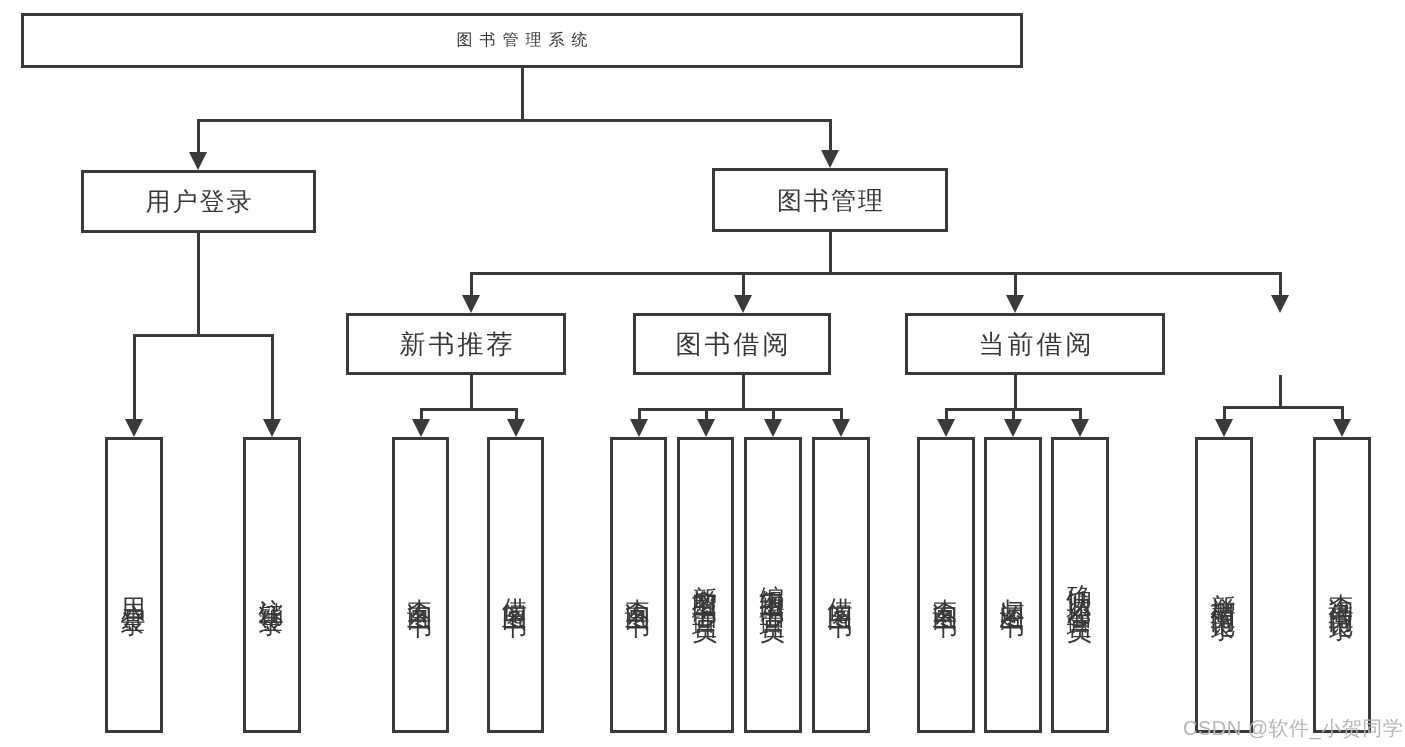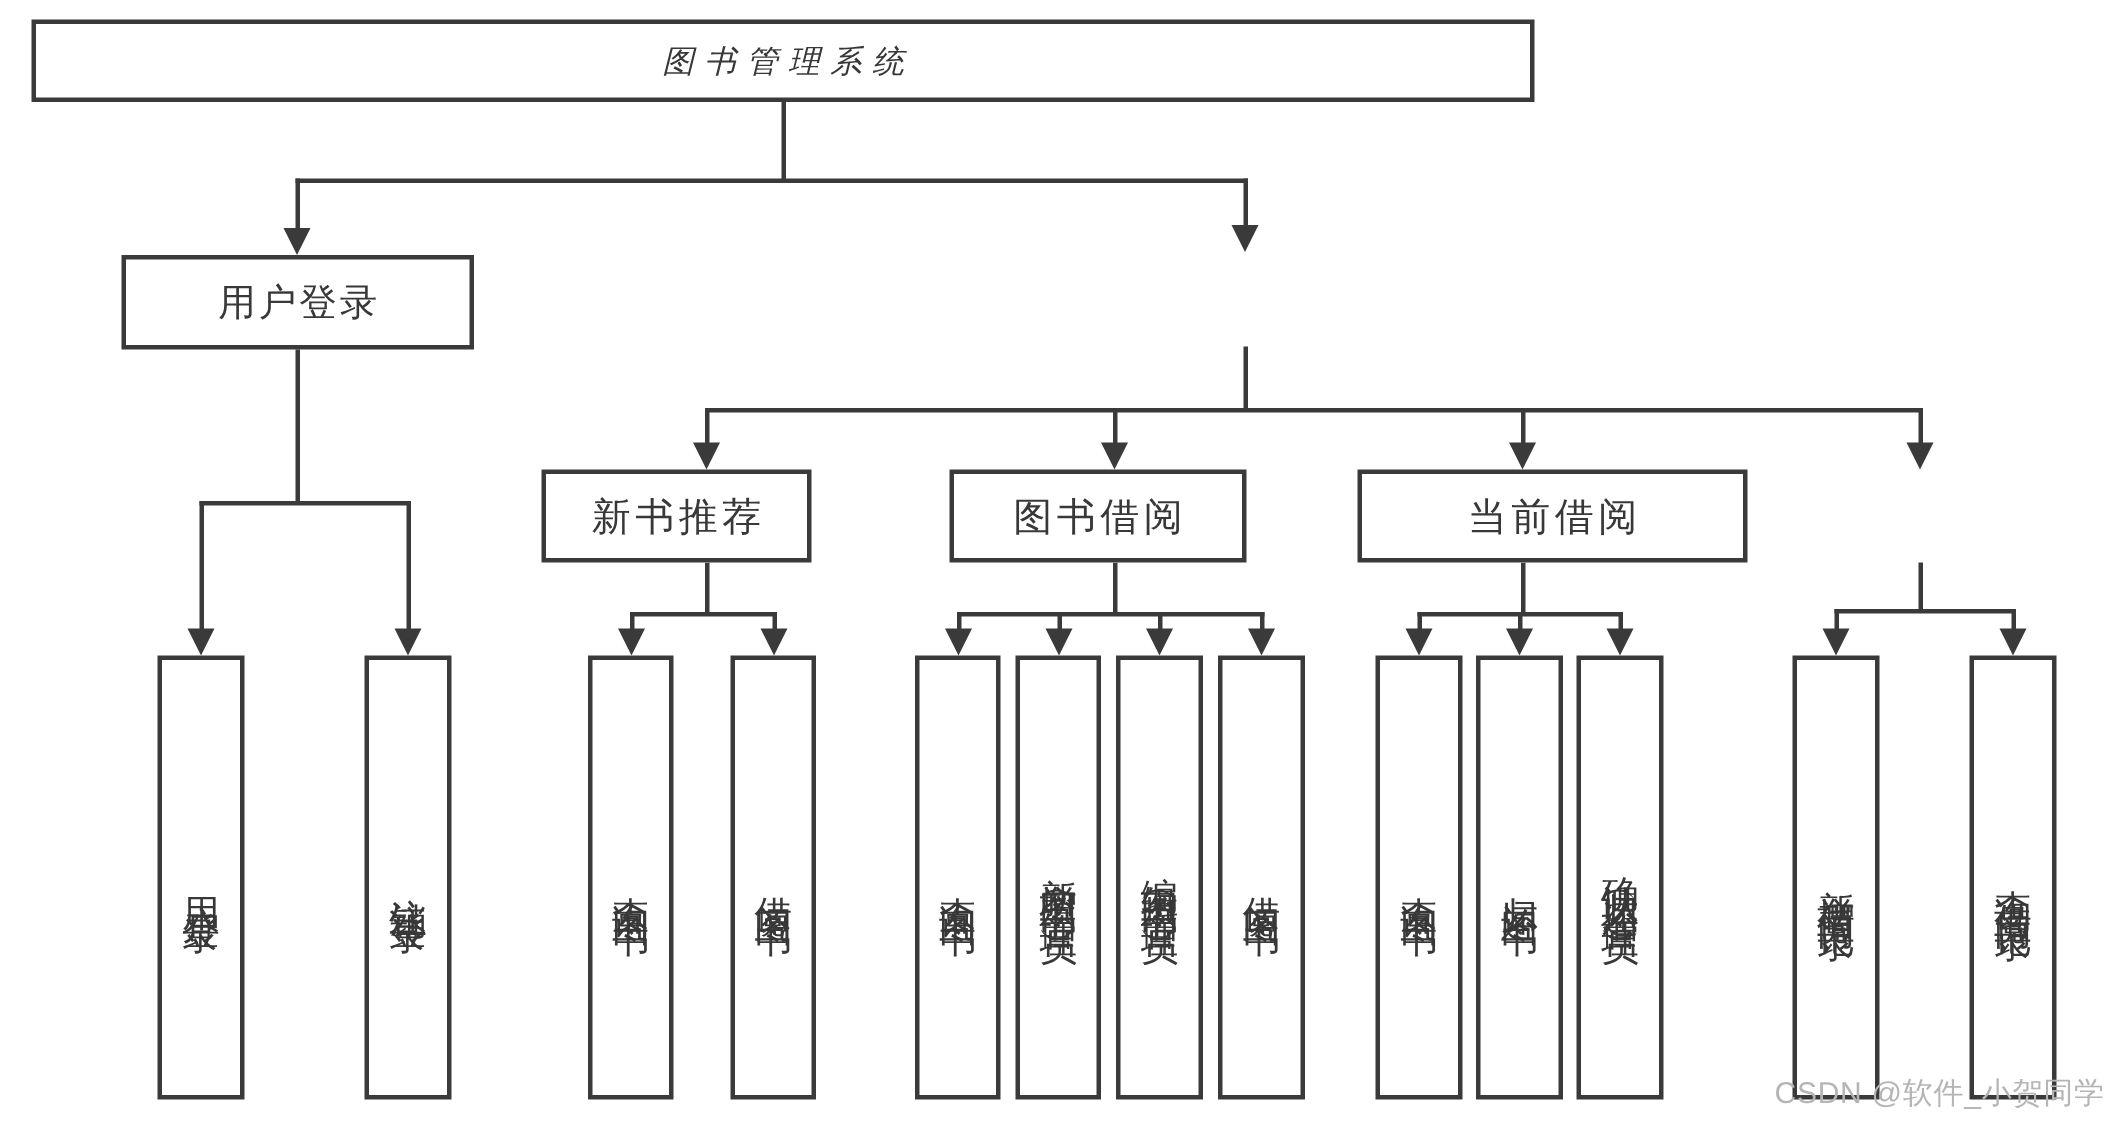--- a/index.html
+++ b/index.html
@@ -23,21 +23,21 @@
     position:absolute;
     box-sizing:border-box;
     background:#fff;
     border:3px solid var(--line);
     display:flex;
     align-items:center;
     justify-content:center;
     color:var(--text);
     z-index:2;
   }
-  .root-box .lbl{font-size:21px;letter-spacing:7px;margin-right:-7px;font-style:italic;}
+  .root-box .lbl{font-size:16px;letter-spacing:7px;margin-right:-7px;}
   .l2 .lbl{font-size:25px;letter-spacing:2px;margin-right:-2px;}
   .l3 .lbl{font-size:26px;letter-spacing:3px;margin-right:-3px;}
   .lbl{white-space:nowrap;}
   .leaf{
     top:437px;width:58px;height:296px;
   }
   .vlbl{
     writing-mode:vertical-rl;
     text-orientation:mixed;
     font-size:25px;
@@ -84,20 +84,23 @@
       <div class="head"></div>
   </div>
   <div class="arrow" style="left:821px;top:119px;height:49px">
     <div class="shaft"></div>
       <div class="head"></div>
   </div>
 
   <div class="box l2" style="left:81px;top:170px;width:235px;height:63px">
     <span class="lbl">用户登录</span>
   </div>
+  <div class="box l2" style="left:712px;top:168px;width:236px;height:64px">
+    <span class="lbl">图书管理</span>
+  </div>
 
   <div class="vline" style="left:196.5px;top:232px;height:103px"></div>
   <div class="hline" style="left:132.5px;top:334px;width:141px"></div>
   <div class="arrow" style="left:125px;top:334px;height:103px">
     <div class="shaft"></div>
       <div class="head"></div>
   </div>
   <div class="arrow" style="left:263px;top:334px;height:103px">
     <div class="shaft"></div>
       <div class="head"></div>
@@ -115,21 +118,21 @@
   </div>
   <div class="arrow" style="left:1006px;top:272px;height:41px">
     <div class="shaft"></div>
       <div class="head"></div>
   </div>
   <div class="arrow" style="left:1271px;top:272px;height:41px">
     <div class="shaft"></div>
       <div class="head"></div>
   </div>
 
-  <div class="box l3" style="left:361px;top:313px;width:180px;height:62px">
+  <div class="box l3" style="left:346px;top:313px;width:220px;height:62px">
     <span class="lbl">新书推荐</span>
   </div>
   <div class="box l3" style="left:633px;top:313px;width:198px;height:62px">
     <span class="lbl">图书借阅</span>
   </div>
   <div class="box l3" style="left:905px;top:313px;width:260px;height:62px">
     <span class="lbl">当前借阅</span>
   </div>
 
   <div class="vline" style="left:469.5px;top:375px;height:35px"></div>

